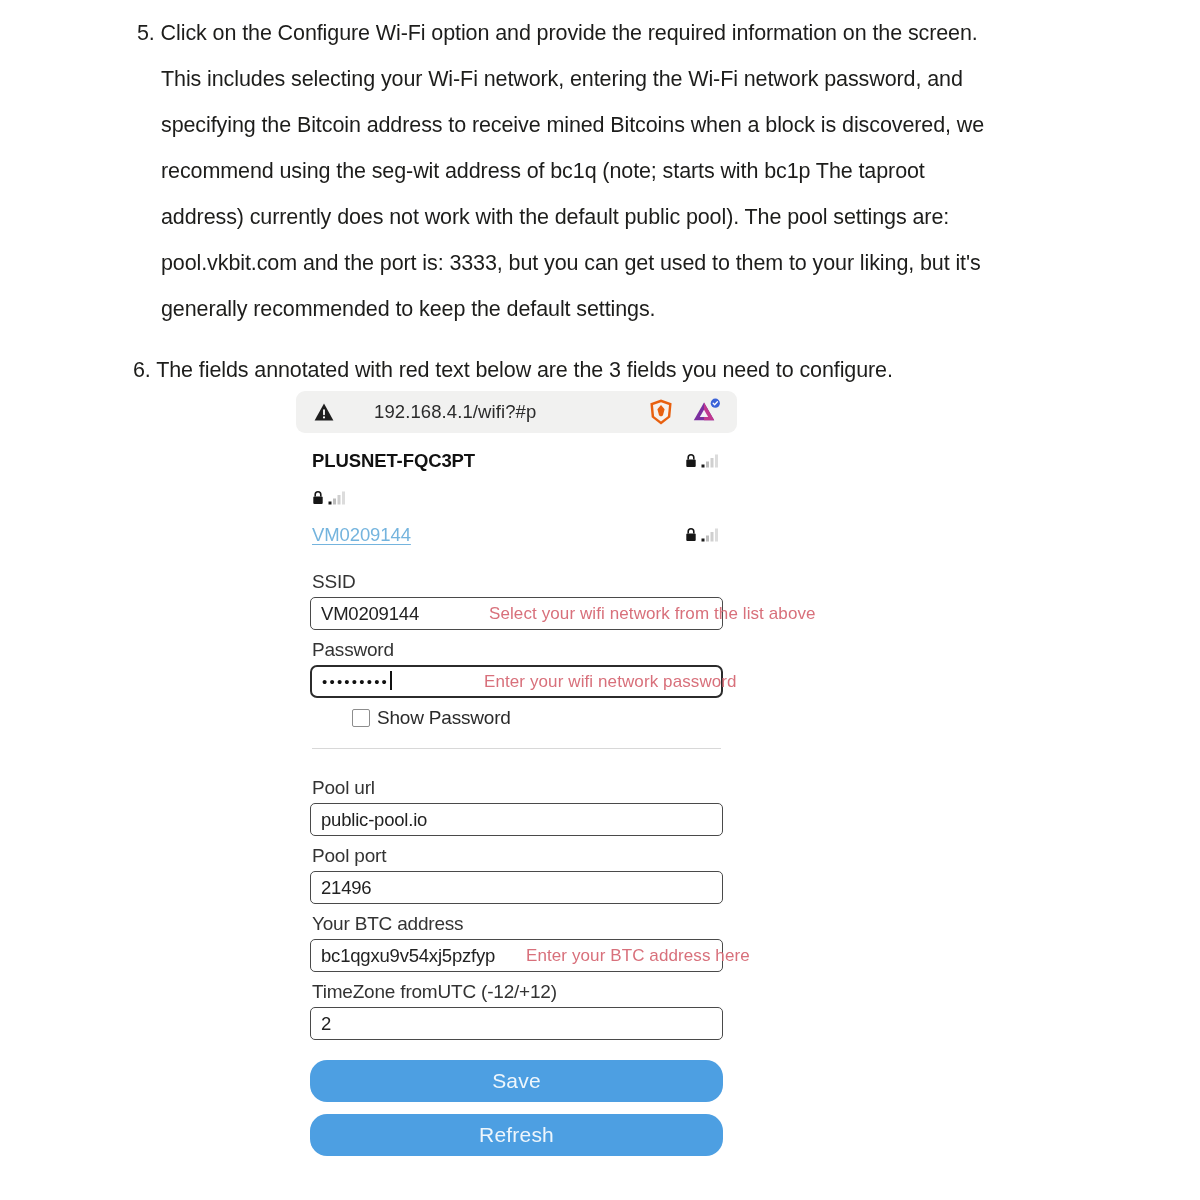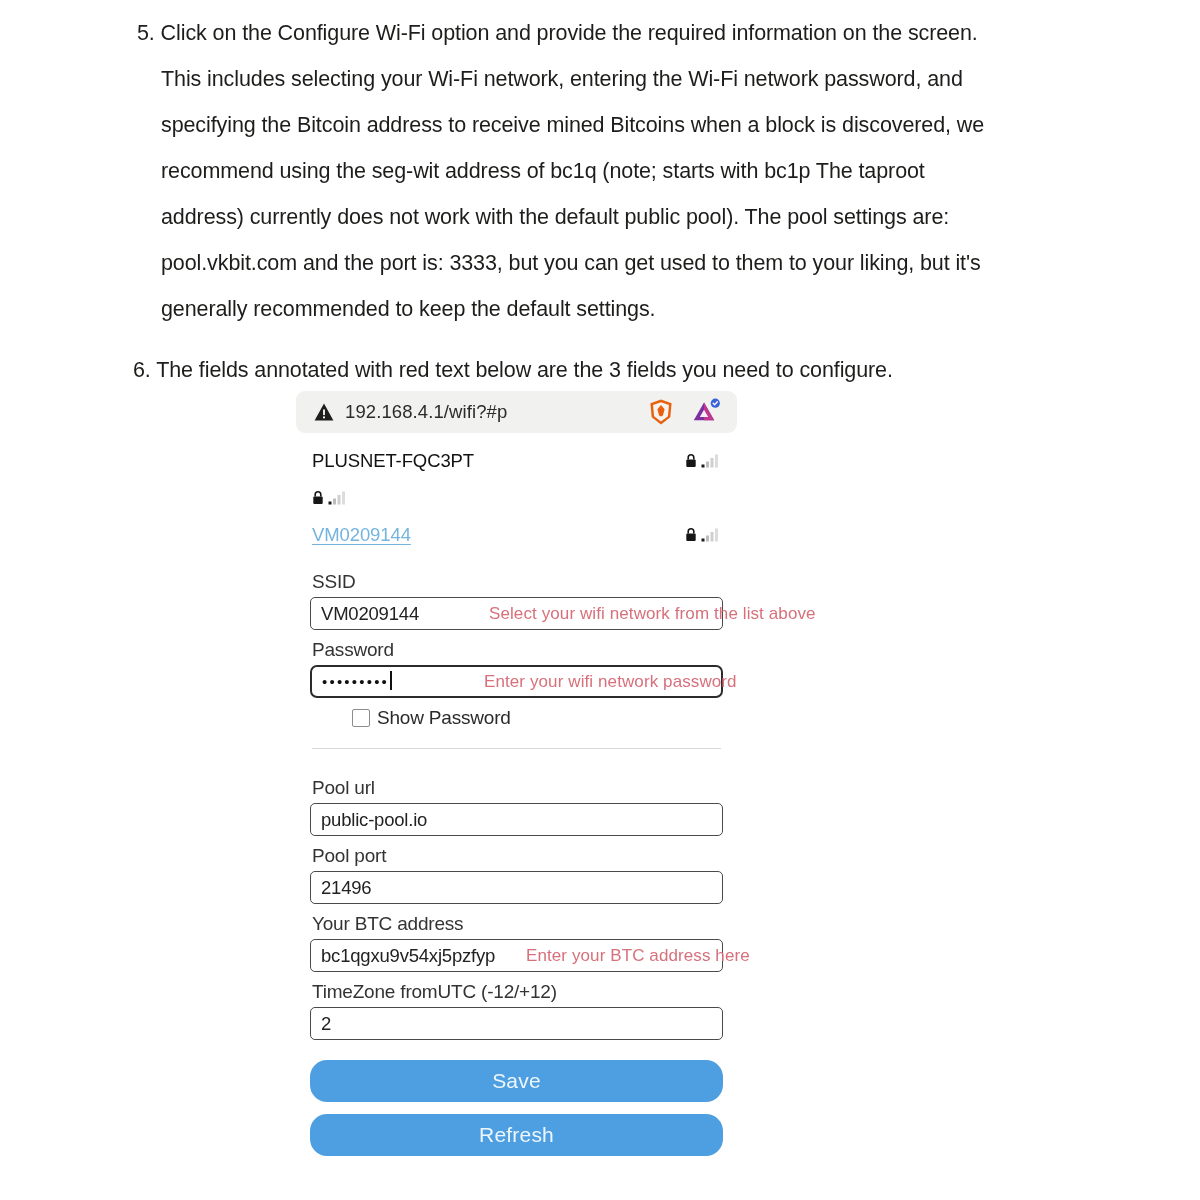--- a/index.html
+++ b/index.html
@@ -59,34 +59,35 @@
     margin-right: 11px;
     position: relative;
     top: 0px;
   }
   .url-text {
     font-size: 18.5px;
     color: #2b2b2b;
     letter-spacing: 0.1px;
     flex: 1 1 auto;
     white-space: nowrap;
+    margin-left: 29px;
   }
   .brave-icon { width: 26px; height: 28px; margin-right: 17px; flex:0 0 auto; }
   .ext-icon { width: 30px; height: 28px; margin-right: 6px; flex:0 0 auto; }
 
   
   .netlist { margin-top: 9px; padding: 0 16px 0 16px; }
   .netrow {
     display: flex;
     align-items: center;
     height: 37px;
   }
   .netname {
     font-size: 18.5px;
-    font-weight: normal;
+    font-weight: bold;
     color: #111111;
     letter-spacing: -0.1px;
     flex: 1 1 auto;
   }
   .netname.selected {
     font-weight: normal;
     color: #74b4de;
     text-decoration: underline;
     text-underline-offset: 3px;
   }

